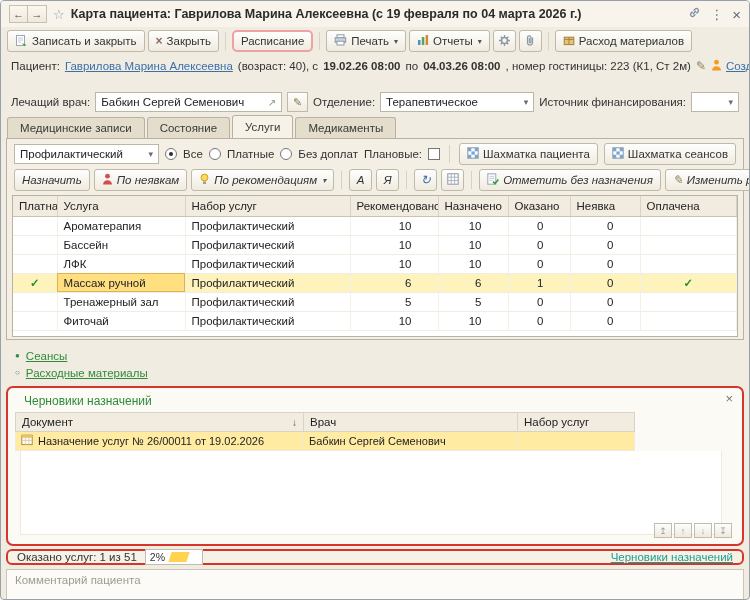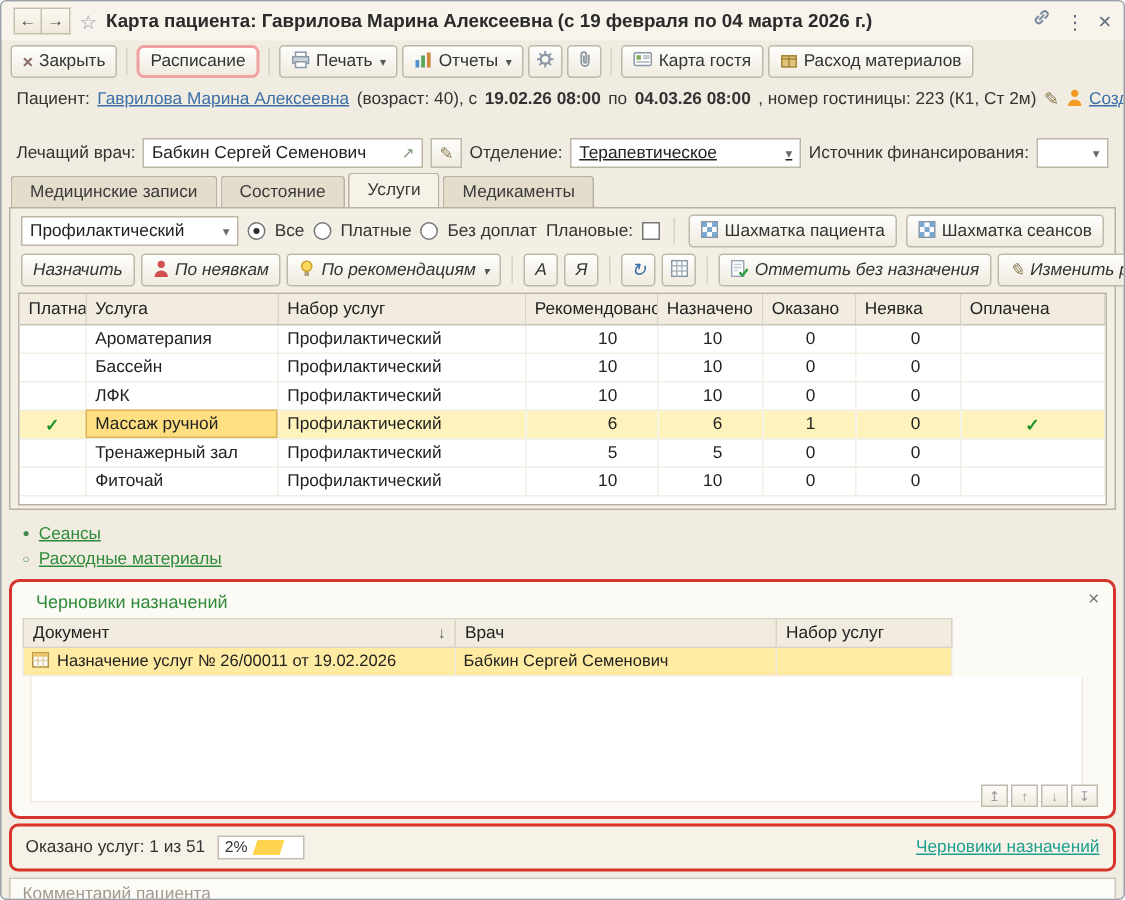--- a/index.html
+++ b/index.html
@@ -30,21 +30,21 @@
   .patientrow { height:22px; padding:0 10px; gap:5px; font-size:11.5px; color:#333; display:flex; align-items:center; flex-shrink:0; white-space:nowrap; }
   a.link { color:#3b6fa8; text-decoration:underline; cursor:pointer; }
   .b { font-weight:bold; }
   .pencil { color:#8a7b54; font-size:12px; }
   .chat { margin-left:auto; display:flex; align-items:center; gap:4px; }
 
   
   .doctorrow { height:24px; padding:0 10px; gap:5px; font-size:11.5px; color:#333; display:flex; align-items:center; flex-shrink:0; white-space:nowrap;margin-top:13px; }
   .field { height:20px; border:1px solid #bdb6a7; background:#fff; display:flex; align-items:center; padding:0 5px; font-size:11.5px; color:#222; }
   .f-doctor { width:188px; }
-  .f-dept { width:155px;text-decoration:underline; }
+  .f-dept { width:155px; }
   .f-fund { flex:1; min-width:48px; }
   .combo-arrow { margin-left:auto; color:#6b6b6b; font-size:9px; padding-left:4px; }
   .openglyph { margin-left:auto; color:#7d9476; font-size:10px; }
   .editbtn { width:21px; height:20px; border:1px solid #bfb9aa; background:linear-gradient(#fefefd,#f0ebdf); display:flex; align-items:center; justify-content:center; font-size:11px; color:#8a7b54; }
 
   
   .tabs { height:24px; padding:0 6px; display:flex; align-items:flex-end; gap:2px; flex-shrink:0;text-align:center; }
   .tab { height:21px; padding:0 12px; display:flex; align-items:center; border:1px solid #b9b2a3; border-bottom:none; border-radius:3px 3px 0 0; background:#e4ddcc; color:#3a3a3a; font-size:11.5px; }
   .tab.active { background:#f6f2e8; height:24px; margin-bottom:-1px; border-bottom:1px solid #f6f2e8; }
 
@@ -80,21 +80,21 @@
   .dtable { margin-left:7px; width:620px; background:#fff; }
   .dtable th { height:19px; background:#f1ecdf; border:1px solid #d9d3c5; padding:0 6px; font-weight:normal; text-align:left; font-size:11.5px; color:#222; }
   .dtable td { height:19px; border:1px solid #efeadd; padding:0 5px; font-size:11px; color:#222; background:#ffeca2; overflow:hidden; white-space:nowrap; }
   .th-doc { display:flex; align-items:center; justify-content:space-between; }
   .sorticon { color:#555; font-size:10px; }
   .dempty { height:84px; background:#fff; margin-left:12px; width:702px; border:1px solid #efeadd; border-top:none; }
   .dnav { position:absolute; right:10px; bottom:6px; display:flex; gap:2px; }
   .dnavbtn { width:18px; height:15px; border:1px solid #c2bcae; background:linear-gradient(#fdfdfc,#efeadd); color:#9a9a9a; font-size:9px; display:flex; align-items:center; justify-content:center; }
 
   
-  .statusbar { margin:3px 5px 0; height:32px; border:2px solid #d6352b; border-radius:6px; background:#f6f2e8; display:flex; align-items:center; padding:0 9px; gap:8px; font-size:11.5px; color:#333; flex-shrink:0; }
+  .statusbar { margin:3px 5px 0; height:16px; border:2px solid #d6352b; border-radius:6px; background:#f6f2e8; display:flex; align-items:center; padding:0 9px; gap:8px; font-size:11.5px; color:#333; flex-shrink:0; }
   .progress { width:58px; height:16px; border:1px solid #c2bcae; background:#fff; display:flex; align-items:center; padding:0 4px; font-size:10.5px; color:#333; }
   .progress .fill { width:18px; height:10px; background:#ffd34d; transform:skewX(-18deg); margin-left:5px; }
   .tealink { margin-left:auto; color:#1d9f8e; text-decoration:underline; cursor:pointer; }
 
   
   .comment { margin:4px 5px; height:38px; border:1px solid #cdc6b8; background:#fcfbf7; color:#a09b8e; font-size:11.5px; padding:4px 8px; flex-shrink:0; }
 </style>
 </head>
 <body>
 
@@ -117,20 +117,28 @@
             <path d="M5.2 7.8 7.8 5.2M6 4.2 7.3 2.9a2 2 0 0 1 2.8 2.8L8.8 7M7 8.8 5.7 10.1a2 2 0 0 1-2.8-2.8L4.2 6" stroke="#7b8aa0" stroke-width="1.3" fill="none" stroke-linecap="round"></path>
           </svg>
       </span>
       <span class="kebab">⋮</span>
       <span class="winclose">×</span>
     </div>
   </div>
 
   <div class="toolbar">
     <div class="btn">
+      <span><svg width="13" height="13">
+            <rect x="1.5" y="1.5" width="8" height="10" fill="#fff" stroke="#9aa7b5"></rect>
+            <path d="M3 4h5M3 6h5M3 8h3" stroke="#c3ccd4" stroke-width="1"></path>
+            <path d="M7 9l4.5 2-2.3 1.2z" fill="#3f9e3f"></path>
+          </svg></span>
+      <span>Записать и закрыть</span>
+    </div>
+    <div class="btn">
       <span class="xglyph">×</span>
       <span>Закрыть</span>
     </div>
     <div class="sep"></div>
     <div class="btn btn-schedule">
       <span>Расписание</span>
     </div>
     <div class="sep"></div>
     <div class="btn">
       <span><svg width="13" height="12">
@@ -155,28 +163,20 @@
             <circle cx="6.5" cy="6.5" r="3" fill="none" stroke="#8b97a3" stroke-width="1.6"></circle>
             <path d="M6.5 1v2M6.5 10v2M1 6.5h2M10 6.5h2M2.6 2.6l1.5 1.5M8.9 8.9l1.5 1.5M10.4 2.6 8.9 4.1M4.1 8.9l-1.5 1.5" stroke="#8b97a3" stroke-width="1.3"></path>
           </svg></span>
     </div>
     <div class="btn iconbtn">
       <span><svg width="12" height="13">
             <path d="M8.5 3.5v5a2.5 2.5 0 0 1-5 0v-5a1.7 1.7 0 0 1 3.4 0v4.6a.8.8 0 0 1-1.6 0V4" fill="none" stroke="#8b97a3" stroke-width="1.2"></path>
           </svg></span>
     </div>
     <div class="sep"></div>
-    <div class="btn">
-      <span><svg width="13" height="11">
-            <rect x="0.8" y="1.2" width="11.4" height="8.4" rx="1" fill="#fff" stroke="#8a97a5"></rect>
-            <rect x="2.3" y="2.8" width="3" height="3" fill="#7fae5a"></rect>
-            <path d="M6.8 3.3h4.2M6.8 4.8h4.2M2.3 7.4h8.7" stroke="#aab4bd"></path>
-          </svg></span>
-      <span>Карта гостя</span>
-    </div>
     <div class="btn">
       <span><svg width="12" height="12">
             <rect x="1.2" y="3.2" width="9.6" height="7.4" fill="#e3c47f" stroke="#a58436"></rect>
             <path d="M1.2 5.4h9.6M6 3.2v7.4" stroke="#a58436"></path>
           </svg></span>
       <span>Расход материалов</span>
 
     </div>
 
   </div>

